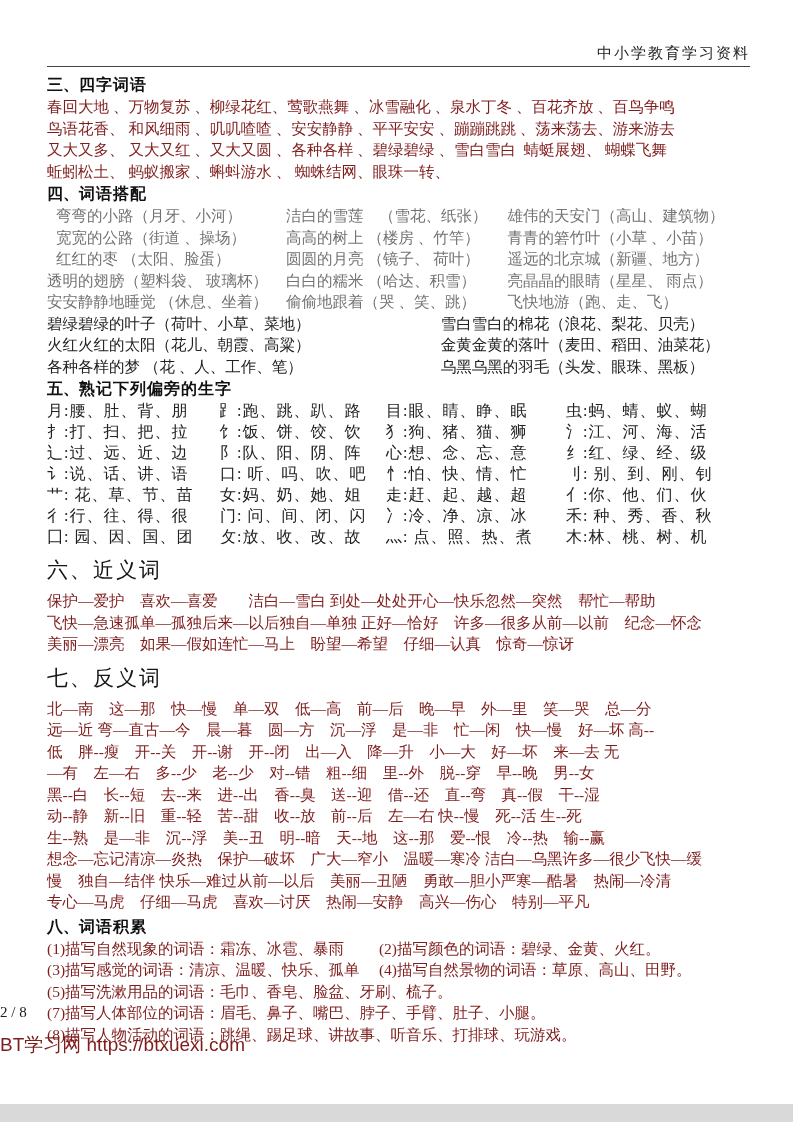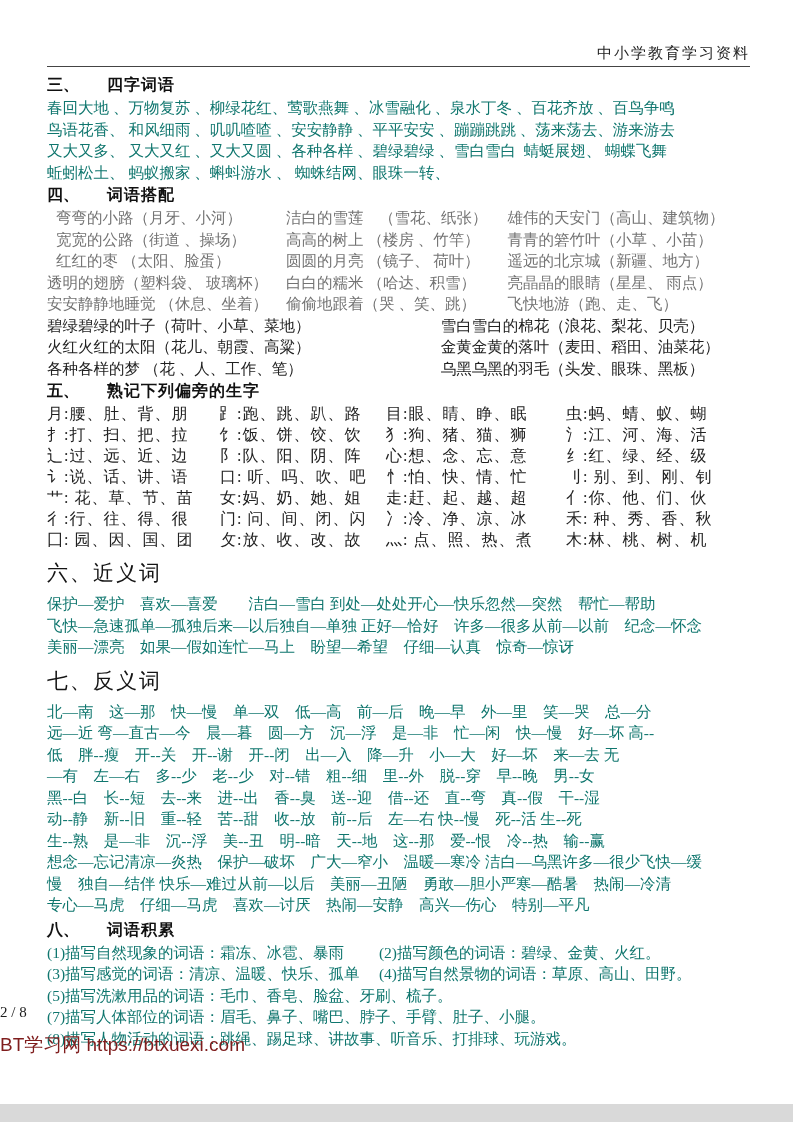--- a/index.html
+++ b/index.html
@@ -22,35 +22,34 @@
     font-size:15px;
     letter-spacing:2px;
     padding-bottom:3px;
     border-bottom:1.5px solid #444;
     color:#222;
   }
   .line{
     font-size:15.5px;
     line-height:21.5px;
     white-space:pre-wrap;
-    color:#0f766e;
+    color:#7f1d1d;
   }
   .sec-heading{
     font-size:16px;
     line-height:22px;
     margin-top:1px;
     font-family:"Liberation Serif","DejaVu Serif",serif;
     color:#111;
   }
   .sec-heading .h-prefix{font-weight:bold;}
   .sec-heading .h-title{
     font-weight:bold;
-    font-family:Liberation Mono, monospace;
+    font-family:Liberation Sans, sans-serif;
     letter-spacing:1px;
-    margin-left:28px;
   }
   .sec-heading-big{
     font-size:21px;
     line-height:27px;
     margin:9px 0 7px 0;
     font-family:"Liberation Sans","DejaVu Sans",sans-serif;
     font-weight:500;
     letter-spacing:2px;
     color:#141414;
   }

